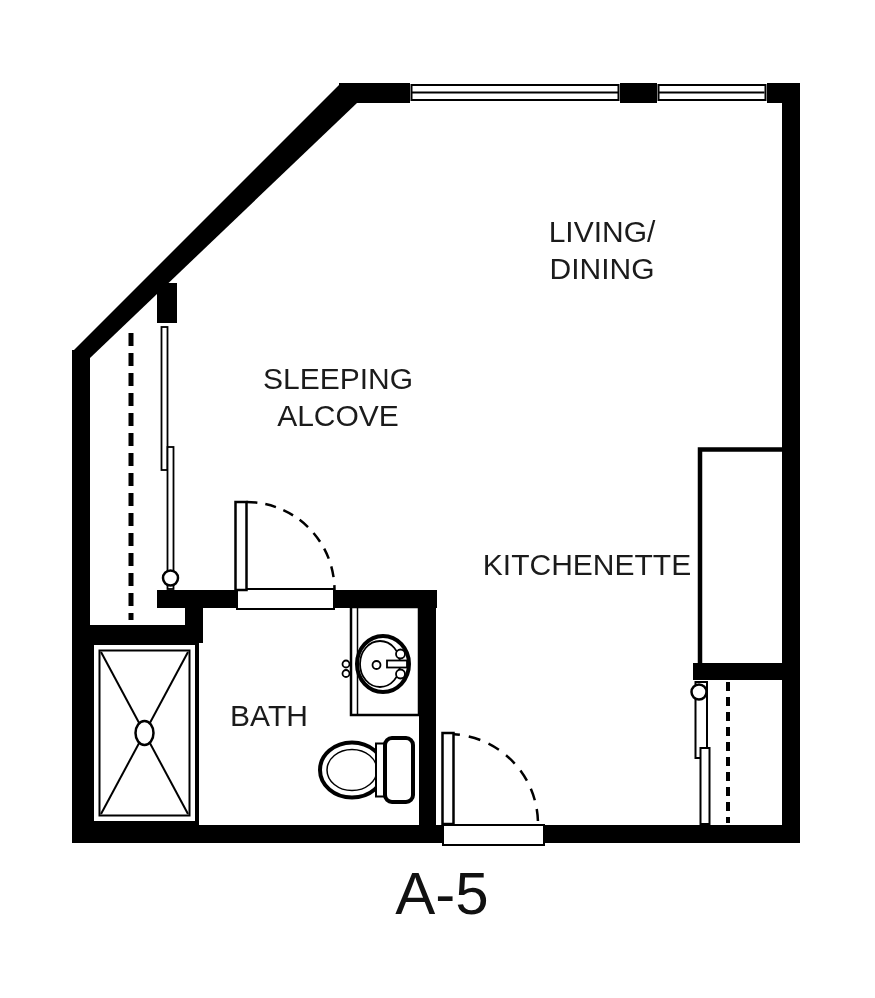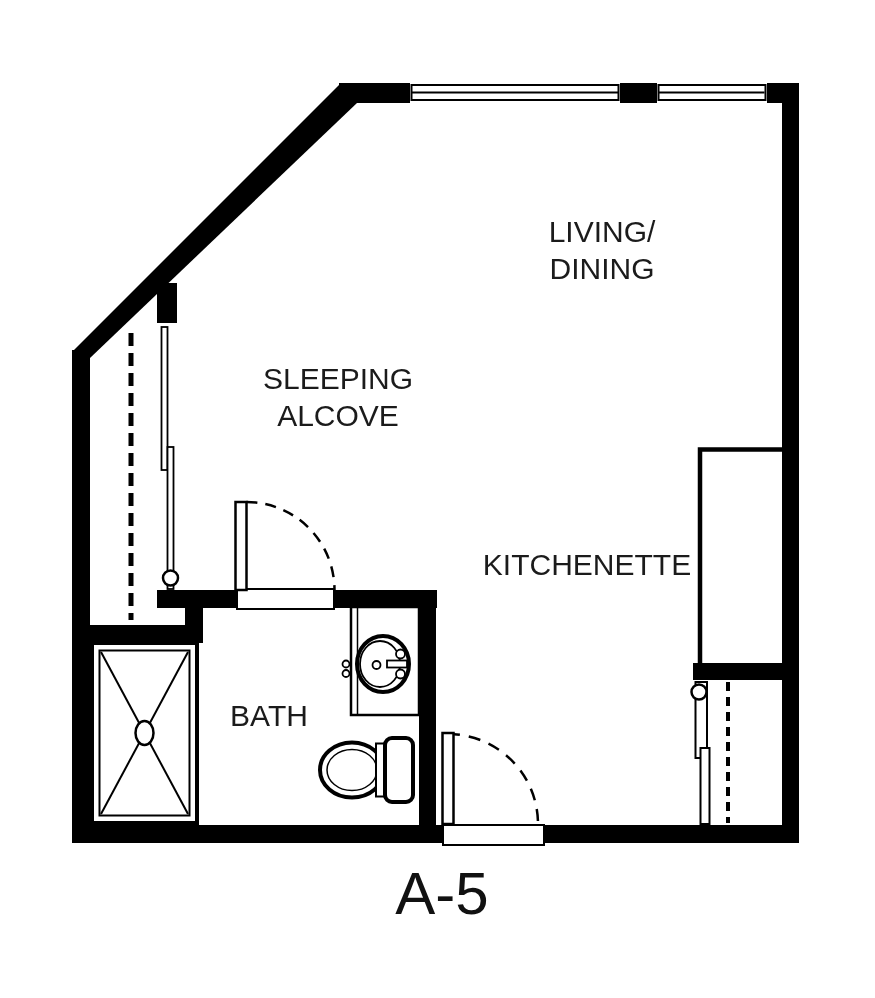--- a/index.html
+++ b/index.html
@@ -1,16 +1,16 @@
 <!DOCTYPE html>
 <html><head>
 <meta charset="utf-8">
 <style>
   html,body{margin:0;padding:0;background:#ffffff;}
-  .stage{position:relative;width:799px;height:998px;background:#ffffff;overflow:hidden;
+  .stage{position:relative;width:875px;height:998px;background:#ffffff;overflow:hidden;
          font-family:"Liberation Sans", sans-serif;}
   svg{display:block;}
   .room-label{font-family:"Liberation Sans", sans-serif;font-size:30px;fill:#1b1b1b;}
   .unit-label{font-family:"Liberation Sans", sans-serif;font-size:60px;fill:#111111;}
 </style>
 </head>
 <body>
 
 <div class="stage">
 <svg width="875" height="998" viewBox="0 0 875 998" xmlns="http://www.w3.org/2000/svg">

